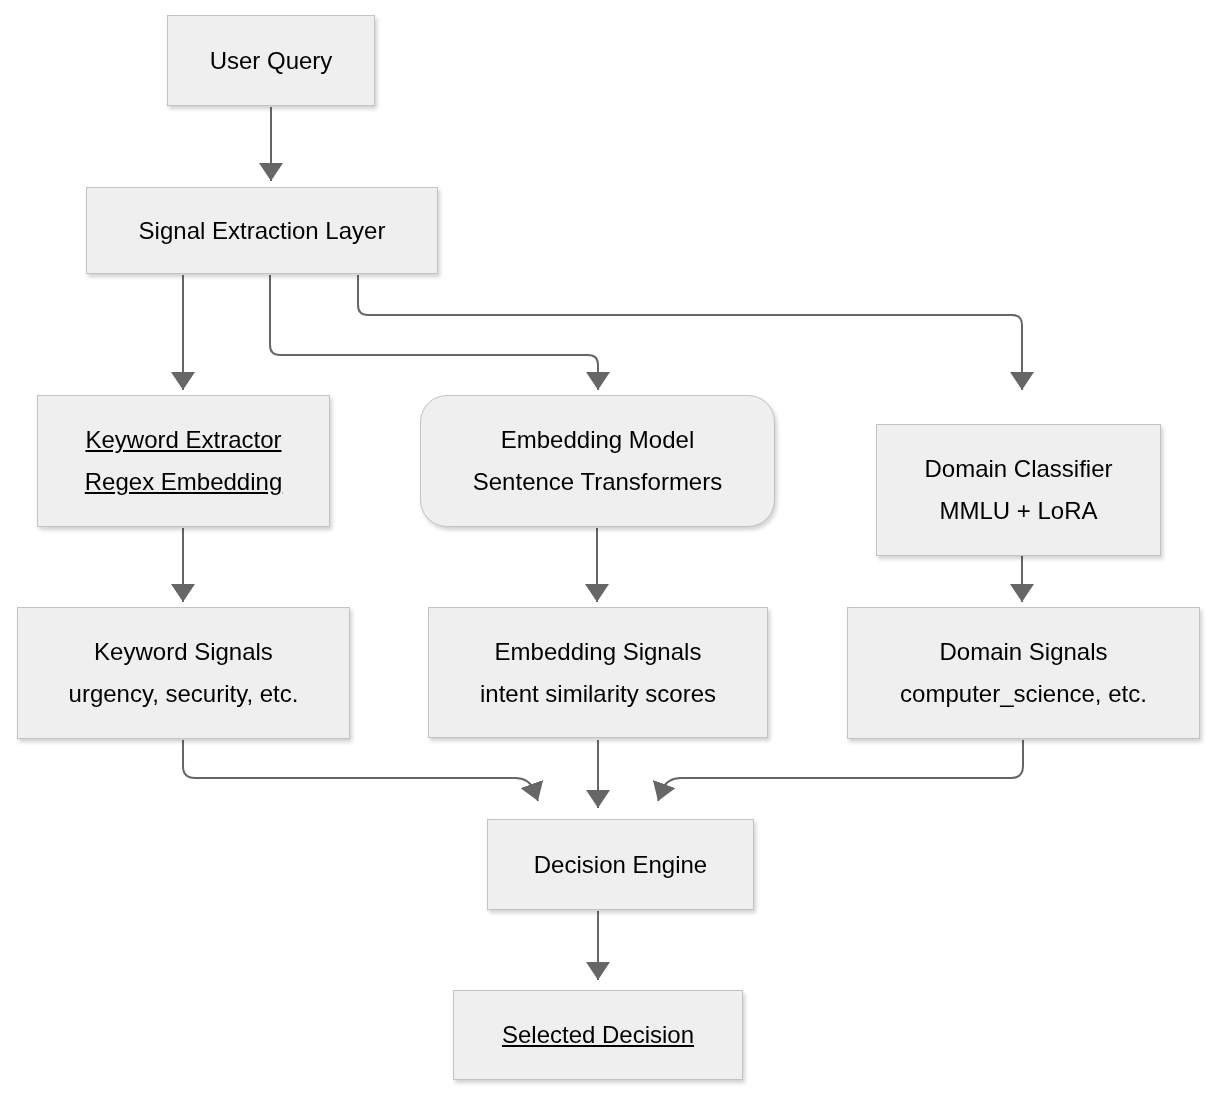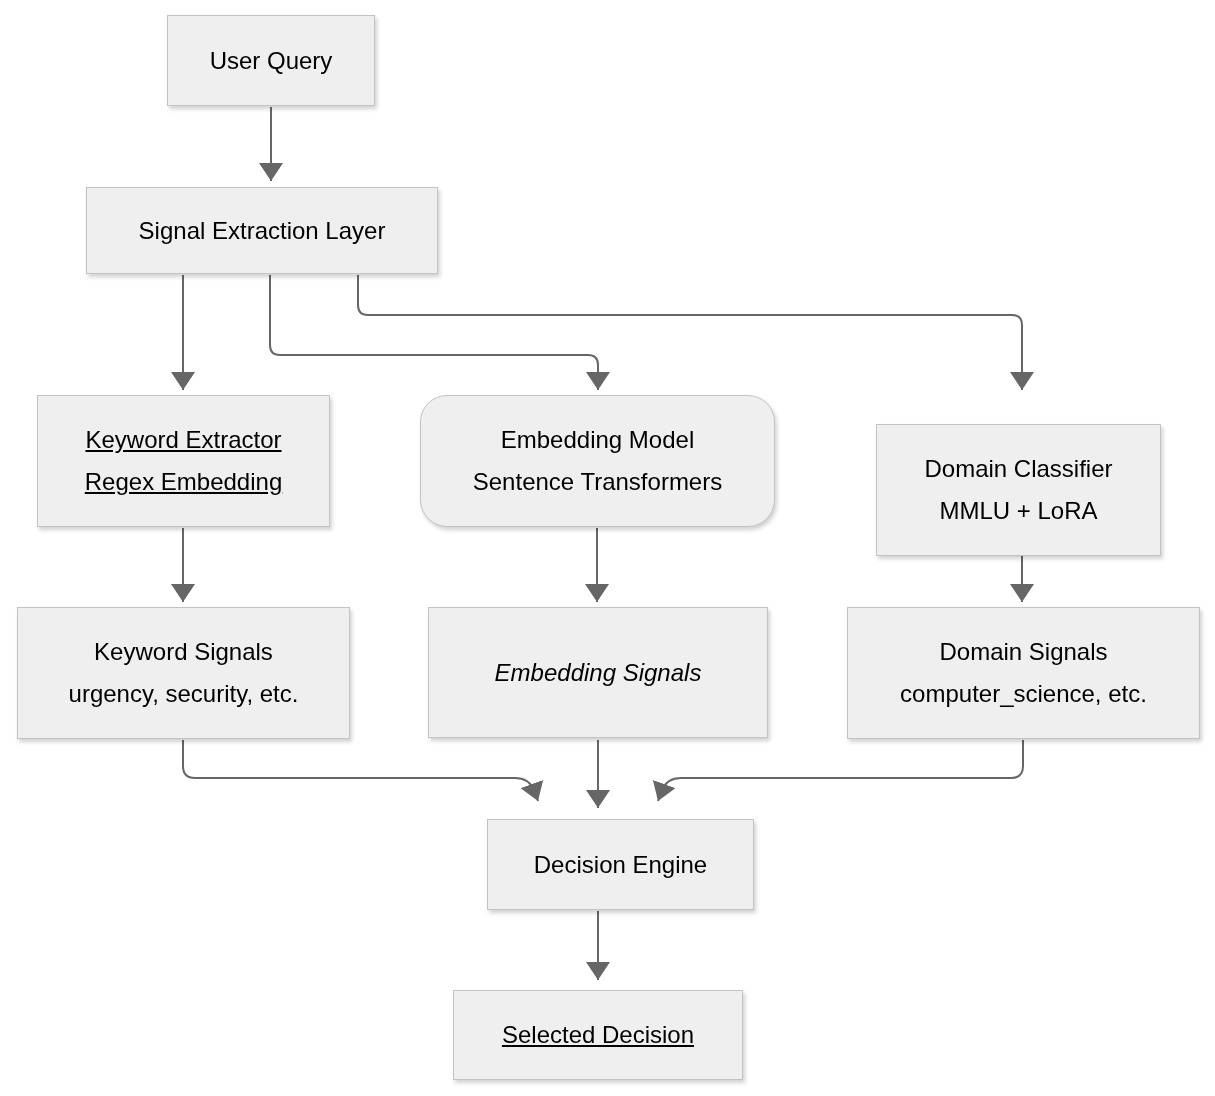--- a/index.html
+++ b/index.html
@@ -107,22 +107,23 @@
   <div class="node" style="left:876px; top:395px; width:285px; height:132px;margin-top:29px;">
     <span class="label">Domain Classifier</span>
     <span class="sublabel">MMLU + LoRA</span>
   </div>
 
   <div class="node" style="left:17px; top:607px; width:333px; height:132px;">
     <span class="label">Keyword Signals</span>
     <span class="sublabel">urgency, security, etc.</span>
   </div>
 
-  <div class="node" style="left:428px; top:607px; width:340px; height:131px;font-style:italic;">
+  <div class="node" style="left:428px; top:607px; width:340px; height:131px;">
     <span class="label">Embedding Signals</span>
+    <span class="sublabel">intent similarity scores</span>
   </div>
 
   <div class="node" style="left:847px; top:607px; width:353px; height:132px;">
     <span class="label">Domain Signals</span>
     <span class="sublabel">computer_science, etc.</span>
   </div>
 
   <div class="node" style="left:465px; top:819px; width:267px; height:91px;margin-left:22px;">
     <span class="label">Decision Engine</span>
   </div>

